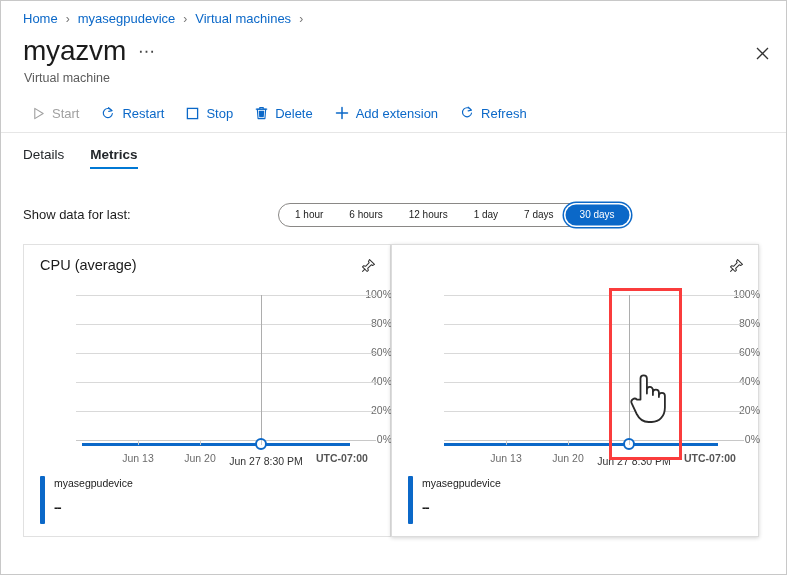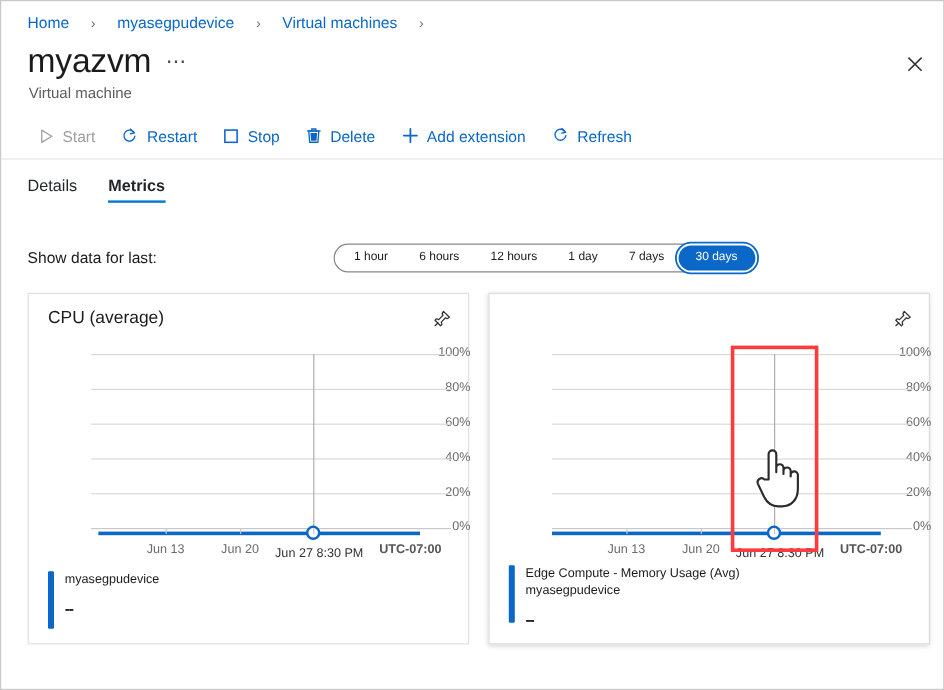--- a/index.html
+++ b/index.html
@@ -13,21 +13,21 @@
     position: relative;
     width: 787px; height: 575px;
     background: #ffffff;
     border: 1px solid #c8c8c8;
     overflow: hidden;
   }
 
   
   .breadcrumb {
     position: absolute; left: 22px; top: 10px;
-    display: flex; align-items: center; gap: 16px;
+    display: flex; align-items: center; gap: 6px;
     font-size: 13px; color: #0078d4;
   }
   .crumb { color: #0b68c8; cursor: pointer; white-space: nowrap; }
   .crumb-sep { color: #767676; font-size: 12px; padding: 0 2px; }
 
   
   .title-row {
     position: absolute; left: 22px; top: 36px;
     display: flex; align-items: flex-end; gap: 12px;
   }
@@ -98,21 +98,21 @@
     height: 18px; line-height: 18px; border-radius: 9px;
     cursor: pointer; white-space: nowrap;
   }
   .pill.selected {
     background: #0b68c8; color: #ffffff;
     box-shadow: 0 0 0 1.5px #0b68c8, 0 0 0 3px #ffffff, 0 0 0 4.5px #0b68c8;
     border-radius: 10px;
   }
 
   
-  .cards { position: absolute; left: 22px; top: 243px; display: flex; gap: 16px; }
+  .cards { position: absolute; left: 22px; top: 243px; display: flex; }
   .card {
     position: relative;
     width: 368px; height: 293px;
     background: #ffffff;
     border: 1px solid #e1e1e1;
   }
   .card.elevated { box-shadow: 0 1px 4px rgba(0,0,0,0.18); border-color: #dcdcdc; }
   .card-title {
     position: absolute; left: 16px; top: 12px;
     font-size: 14.5px; color: #1b1b1b;
@@ -356,21 +356,20 @@
 
         <div class="xtick" style="left:114px; top:167px;">Jun 13</div>
         <div class="xtick" style="left:176px; top:167px;">Jun 20</div>
         <div class="hover-label" style="left:242px; top:170px;">Jun 27 8:30 PM</div>
         <div class="tz" style="left:292px; top:167px;">UTC-07:00</div>
       </div>
 
       <div class="legend">
         <div class="legend-swatch" style="height:48px;"></div>
         <div class="legend-text">
-          <div class="legend-name">Edge Compute - Memory Usage (Avg)</div>
           <div class="legend-sub">myasegpudevice</div>
           <div class="legend-value">--</div>
         </div>
       </div>
     </div>
   </div>
 
   <div class="highlight-box" style="left:608px; top:287px; width:73px; height:172px;"></div>
 
   <div class="cursor-hand" style="left:625px; top:368px;">

